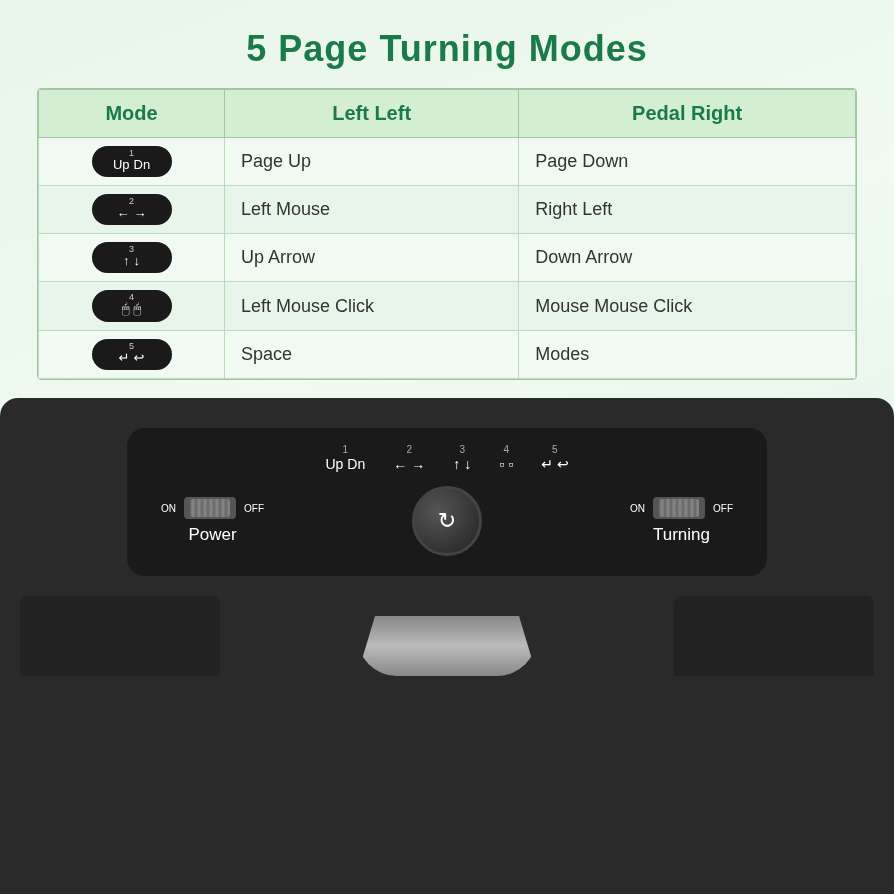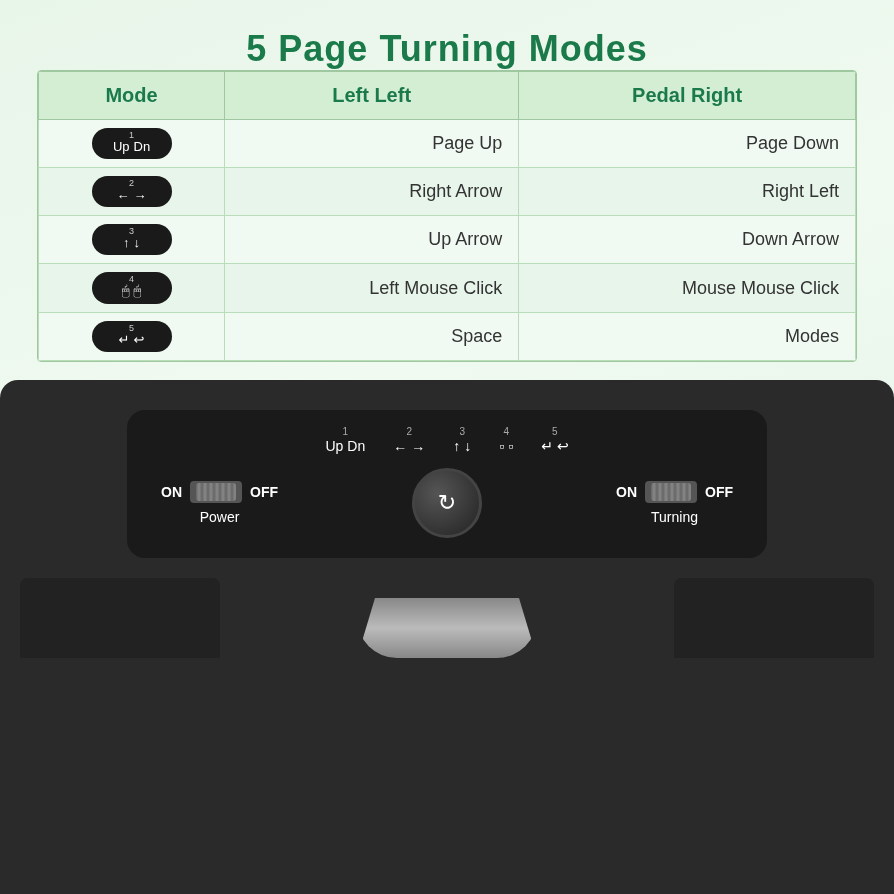--- a/index.html
+++ b/index.html
@@ -15,20 +15,21 @@
       align-items: center;
     }
 
     
     .main-title {
       font-size: 36px;
       font-weight: bold;
       color: #1a7a4a;
       text-align: center;
       margin-top: 28px;
+      margin-bottom: 18px;
       letter-spacing: 1px;
     }
 
     
     .table-container {
       width: 820px;
       border: 1.5px solid #a0c8a0;
       border-radius: 4px;
       overflow: hidden;
       background: white;
@@ -58,21 +59,21 @@
     }
 
     tbody tr:nth-child(even) {
       background: #e8f5ea;
     }
 
     tbody td {
       padding: 11px 16px;
       font-size: 18px;
       color: #333;
-      text-align: right;
+      text-align: left;
       border: 1px solid #b8ddb8;
       vertical-align: middle;
     }
 
     tbody td.mode-cell {
       padding: 8px 12px;
       text-align: center;
     }
 
     
@@ -177,22 +178,22 @@
       flex-direction: column;
       align-items: center;
       gap: 6px;
     }
 
     .switch-row {
       display: flex;
       align-items: center;
       gap: 8px;
       color: white;
-      font-size: 14px;
-      font-weight: bold;
+      font-size: 10px;
+      font-weight: normal;
     }
 
     .toggle-switch {
       width: 52px;
       height: 22px;
       background: #555;
       border-radius: 4px;
       position: relative;
       display: flex;
       align-items: center;
@@ -204,21 +205,21 @@
       height: 18px;
       background: repeating-linear-gradient(
         90deg,
         #666 0px, #888 3px, #666 6px
       );
       border-radius: 3px;
     }
 
     .switch-label {
       color: white;
-      font-size: 14px;
+      font-size: 17px;
       text-align: right;
     }
 
     .knob-area {
       display: flex;
       align-items: center;
       justify-content: center;
     }
 
     .knob {
@@ -294,21 +295,21 @@
         <tr>
           <td class="mode-cell">
       <div class="mode-badge">
         <span class="mode-num">2</span>
         <div class="mode-icons">
           <span class="mode-icon">←</span>
           <span class="mode-icon">→</span>
         </div>
       </div>
     </td>
-          <td>Right Arrow</td>
+          <td>Left Mouse</td>
           <td>Right Left</td>
         </tr>
         <tr>
           <td class="mode-cell">
       <div class="mode-badge">
         <span class="mode-num">3</span>
         <div class="mode-icons">
           <span class="mode-icon">↑</span>
           <span class="mode-icon">↓</span>
         </div>

